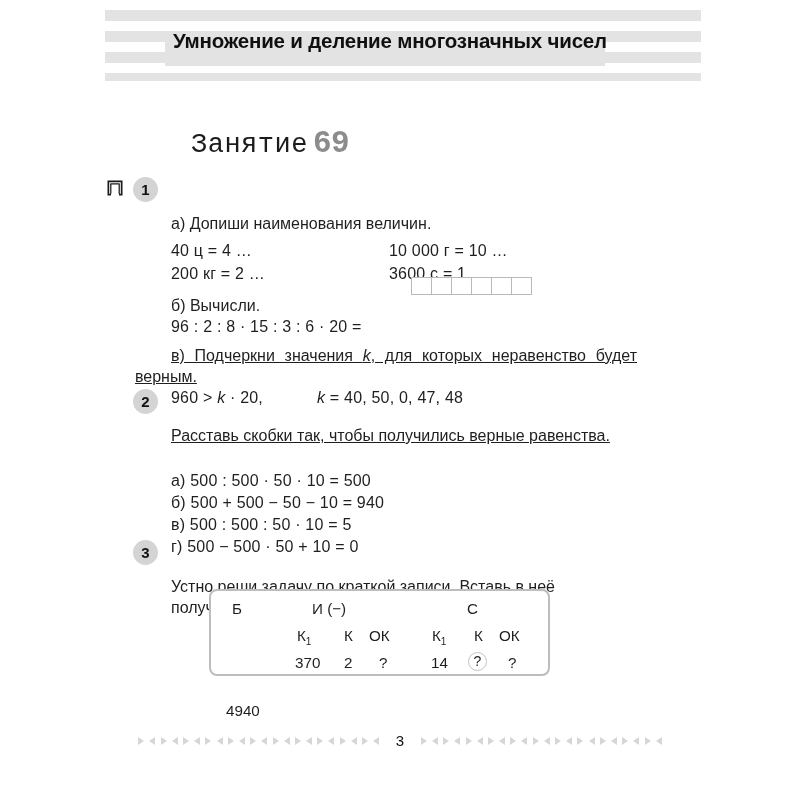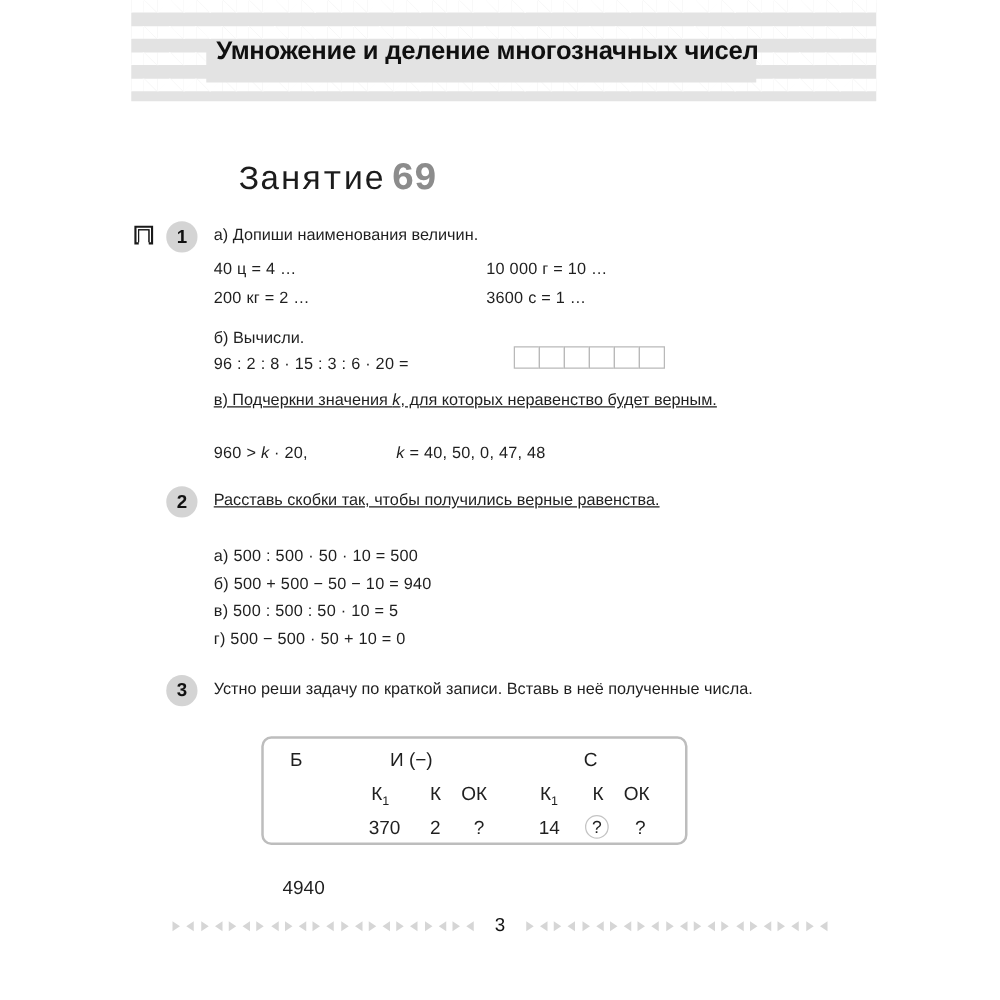--- a/index.html
+++ b/index.html
@@ -107,25 +107,26 @@
   }
 
   .pi-icon {
     position: absolute;
     width: 20px;
     height: 20px;
   }
 
   .body-text {
     position: absolute;
-    font-size: 13px;
+    font-size: 16px;
     line-height: 20.5px;
     color: #1f1f1f;
     font-family: "Liberation Sans", sans-serif;
     white-space: nowrap;
+    margin-top: 36px;
   }
   .body-text.just {
     white-space: normal;
     text-align: justify;
     text-decoration: underline;
   }
   .mono-line {
     letter-spacing: 0.2px;
   }
   .italic-k { font-style: italic; }

